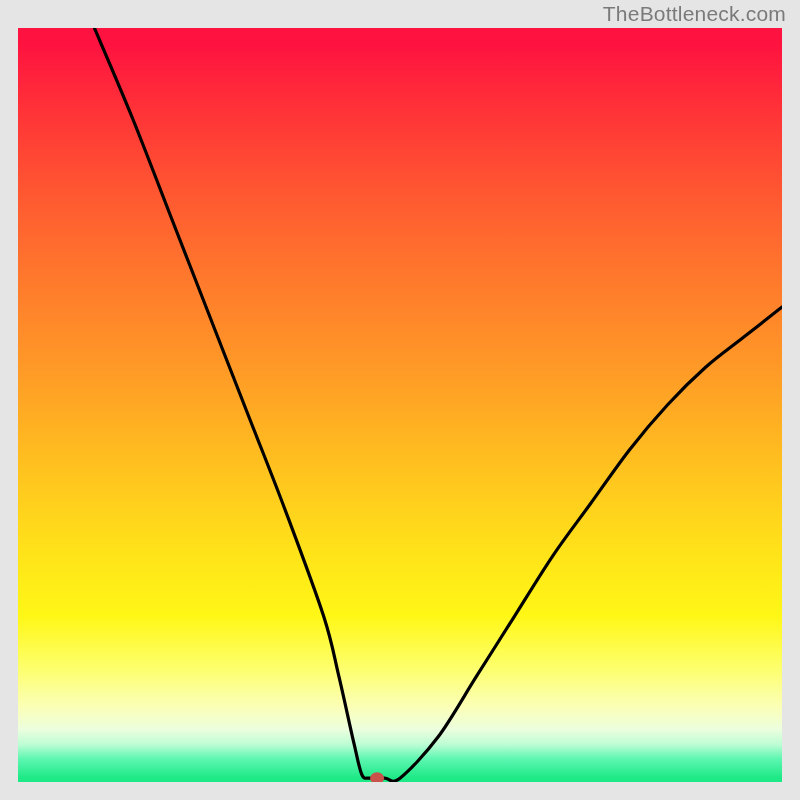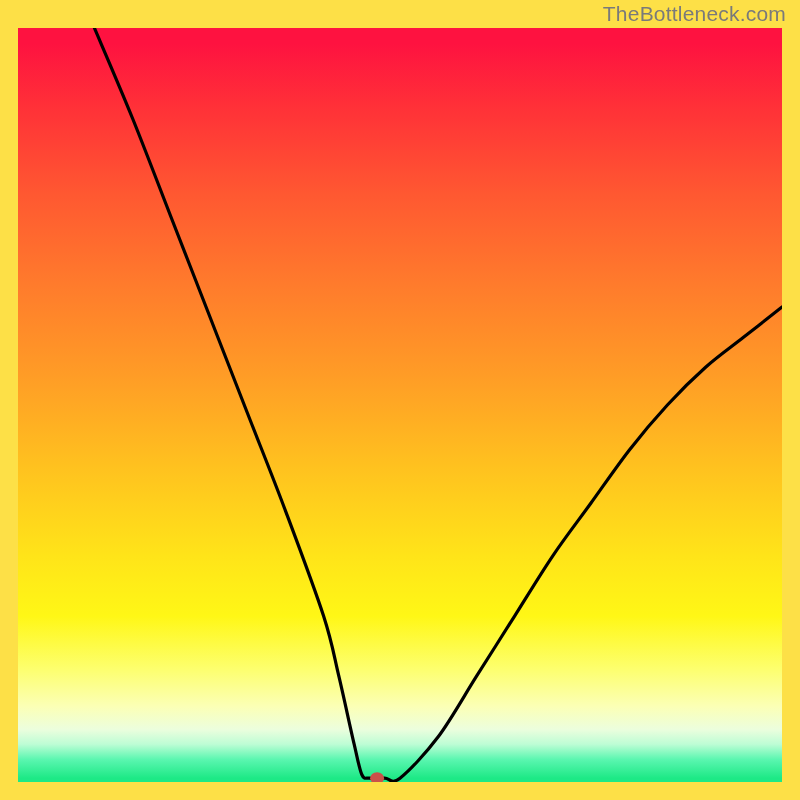--- a/index.html
+++ b/index.html
@@ -8,21 +8,21 @@
     width: 800px;
     height: 800px;
     background: #000;
     overflow: hidden;
     font-family: Arial, Helvetica, sans-serif;
   }
   .frame {
     position: relative;
     width: 800px;
     height: 800px;
-    background: #fde047;
+    background: #e5e5e5;
   }
   .watermark {
     position: absolute;
     top: 2px;
     right: 14px;
     font-size: 21px;
     font-weight: 500;
     color: #7a7a7a;
     letter-spacing: 0.2px;
     z-index: 5;

